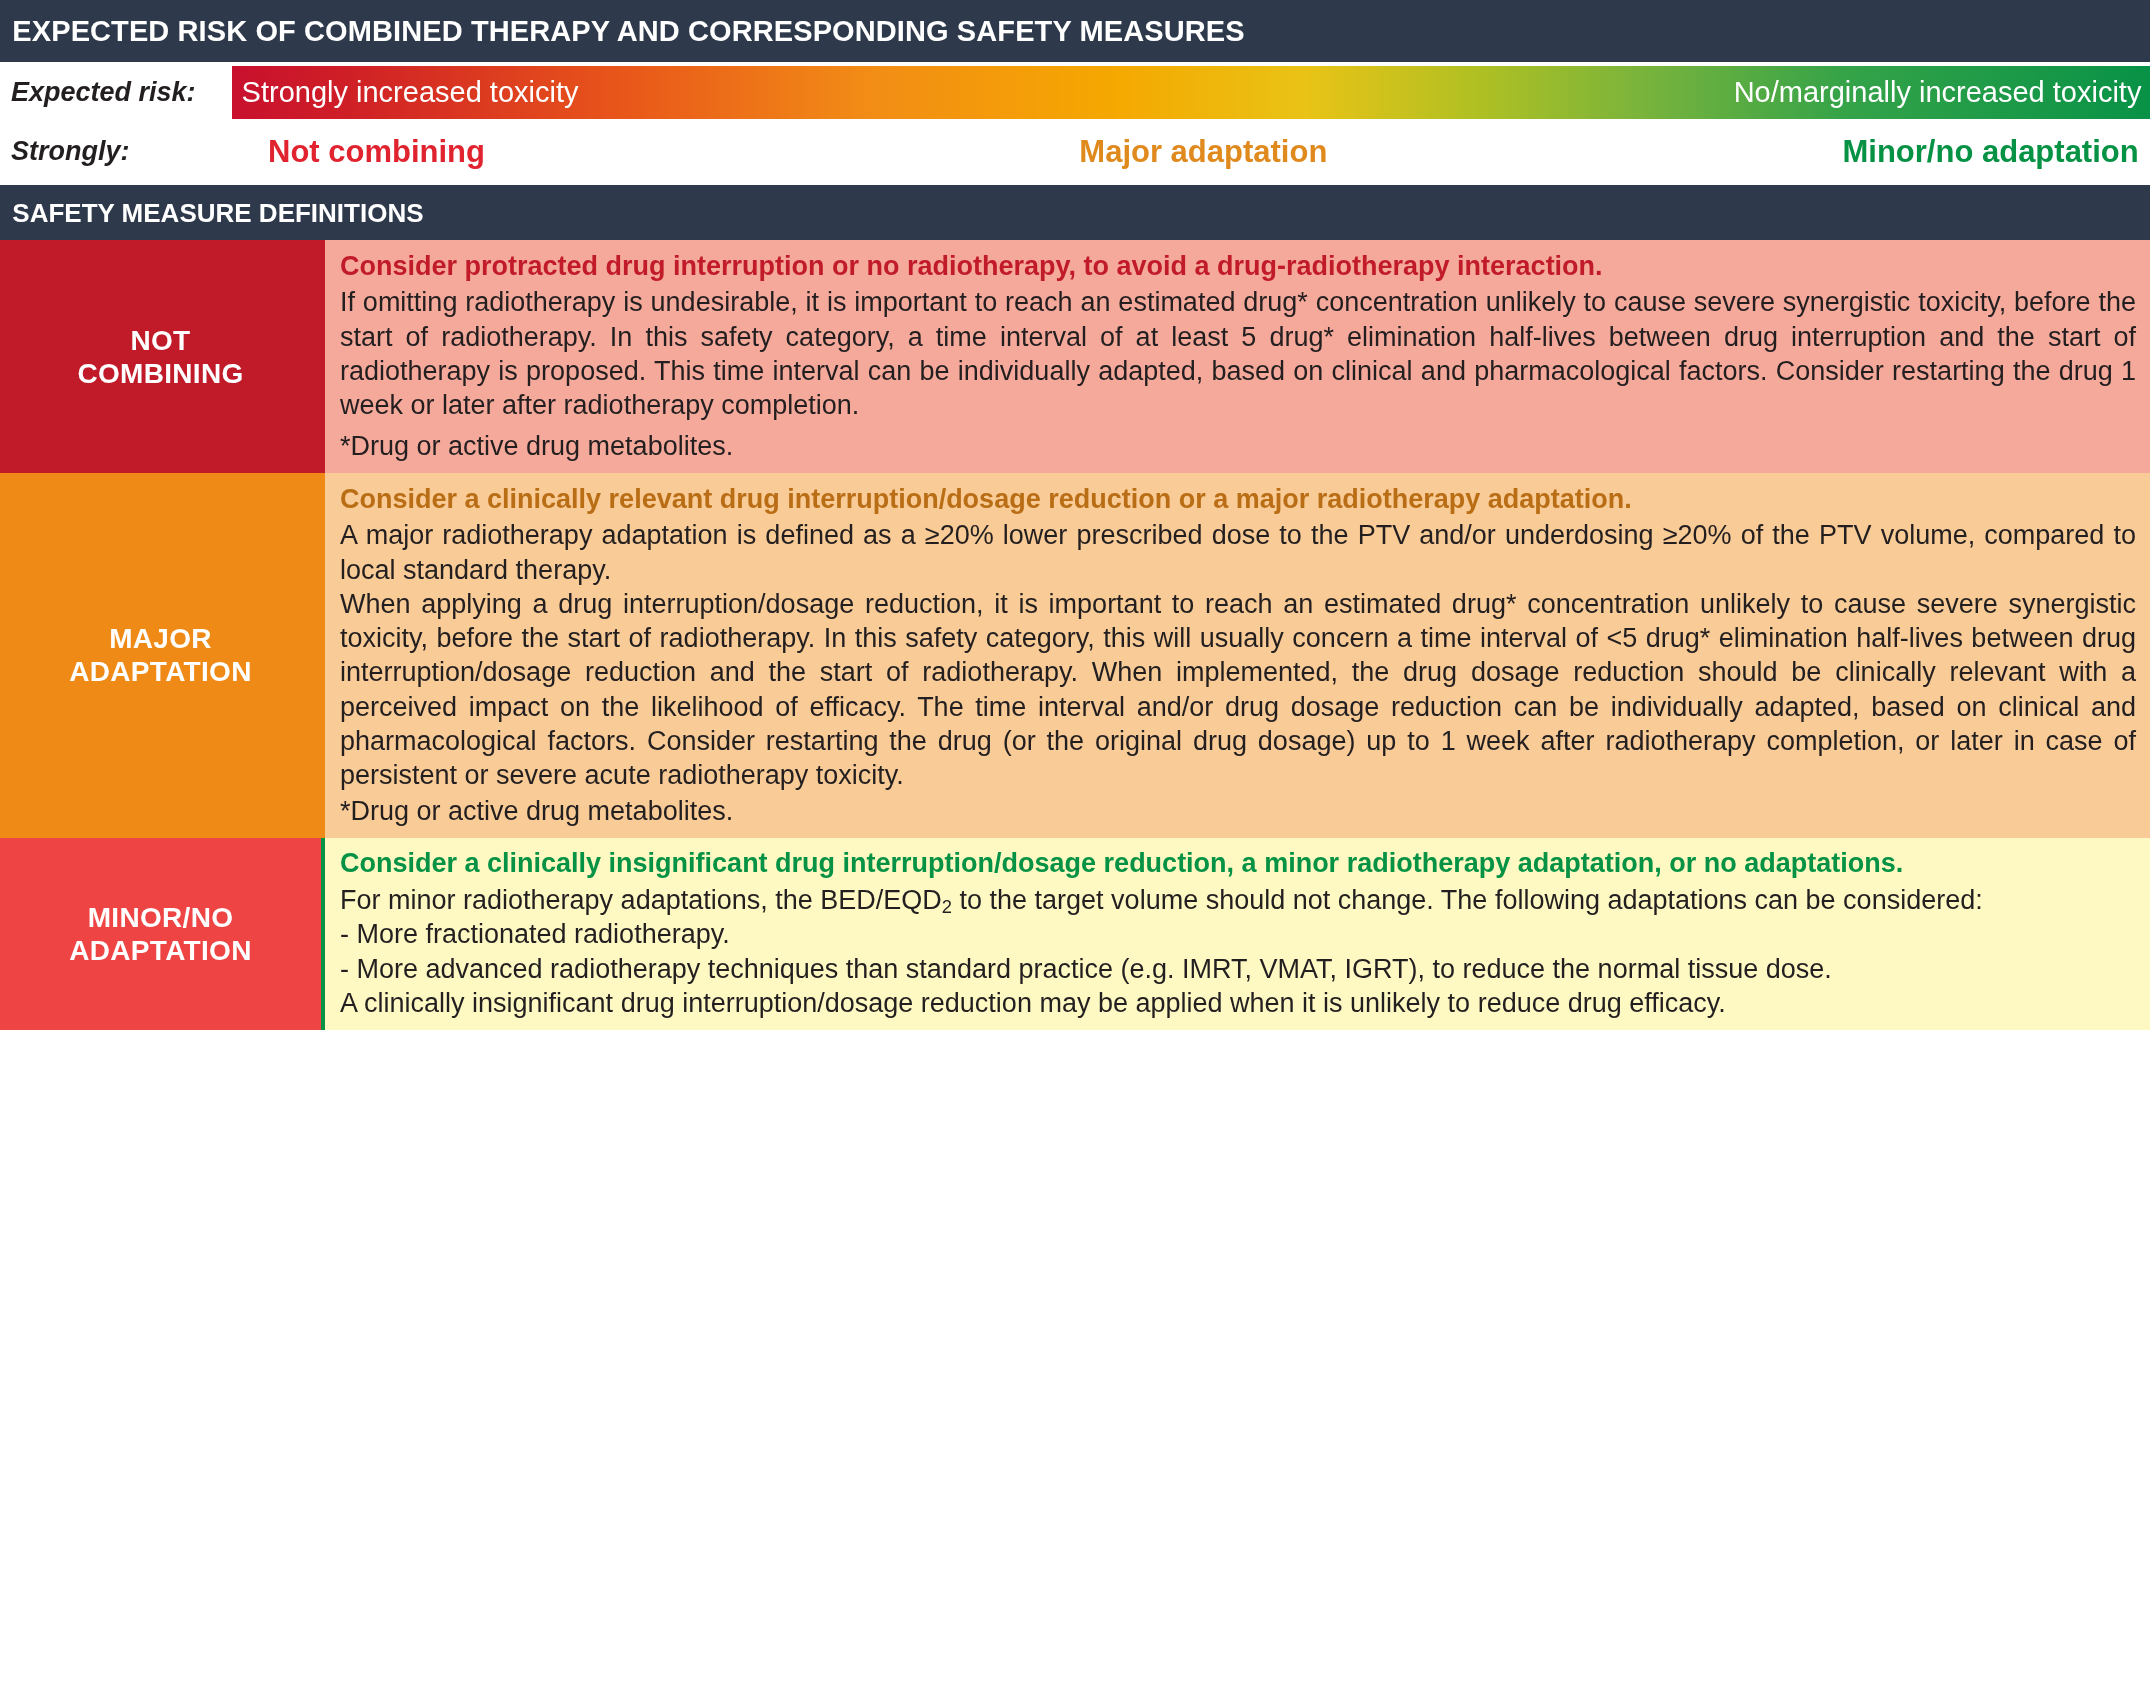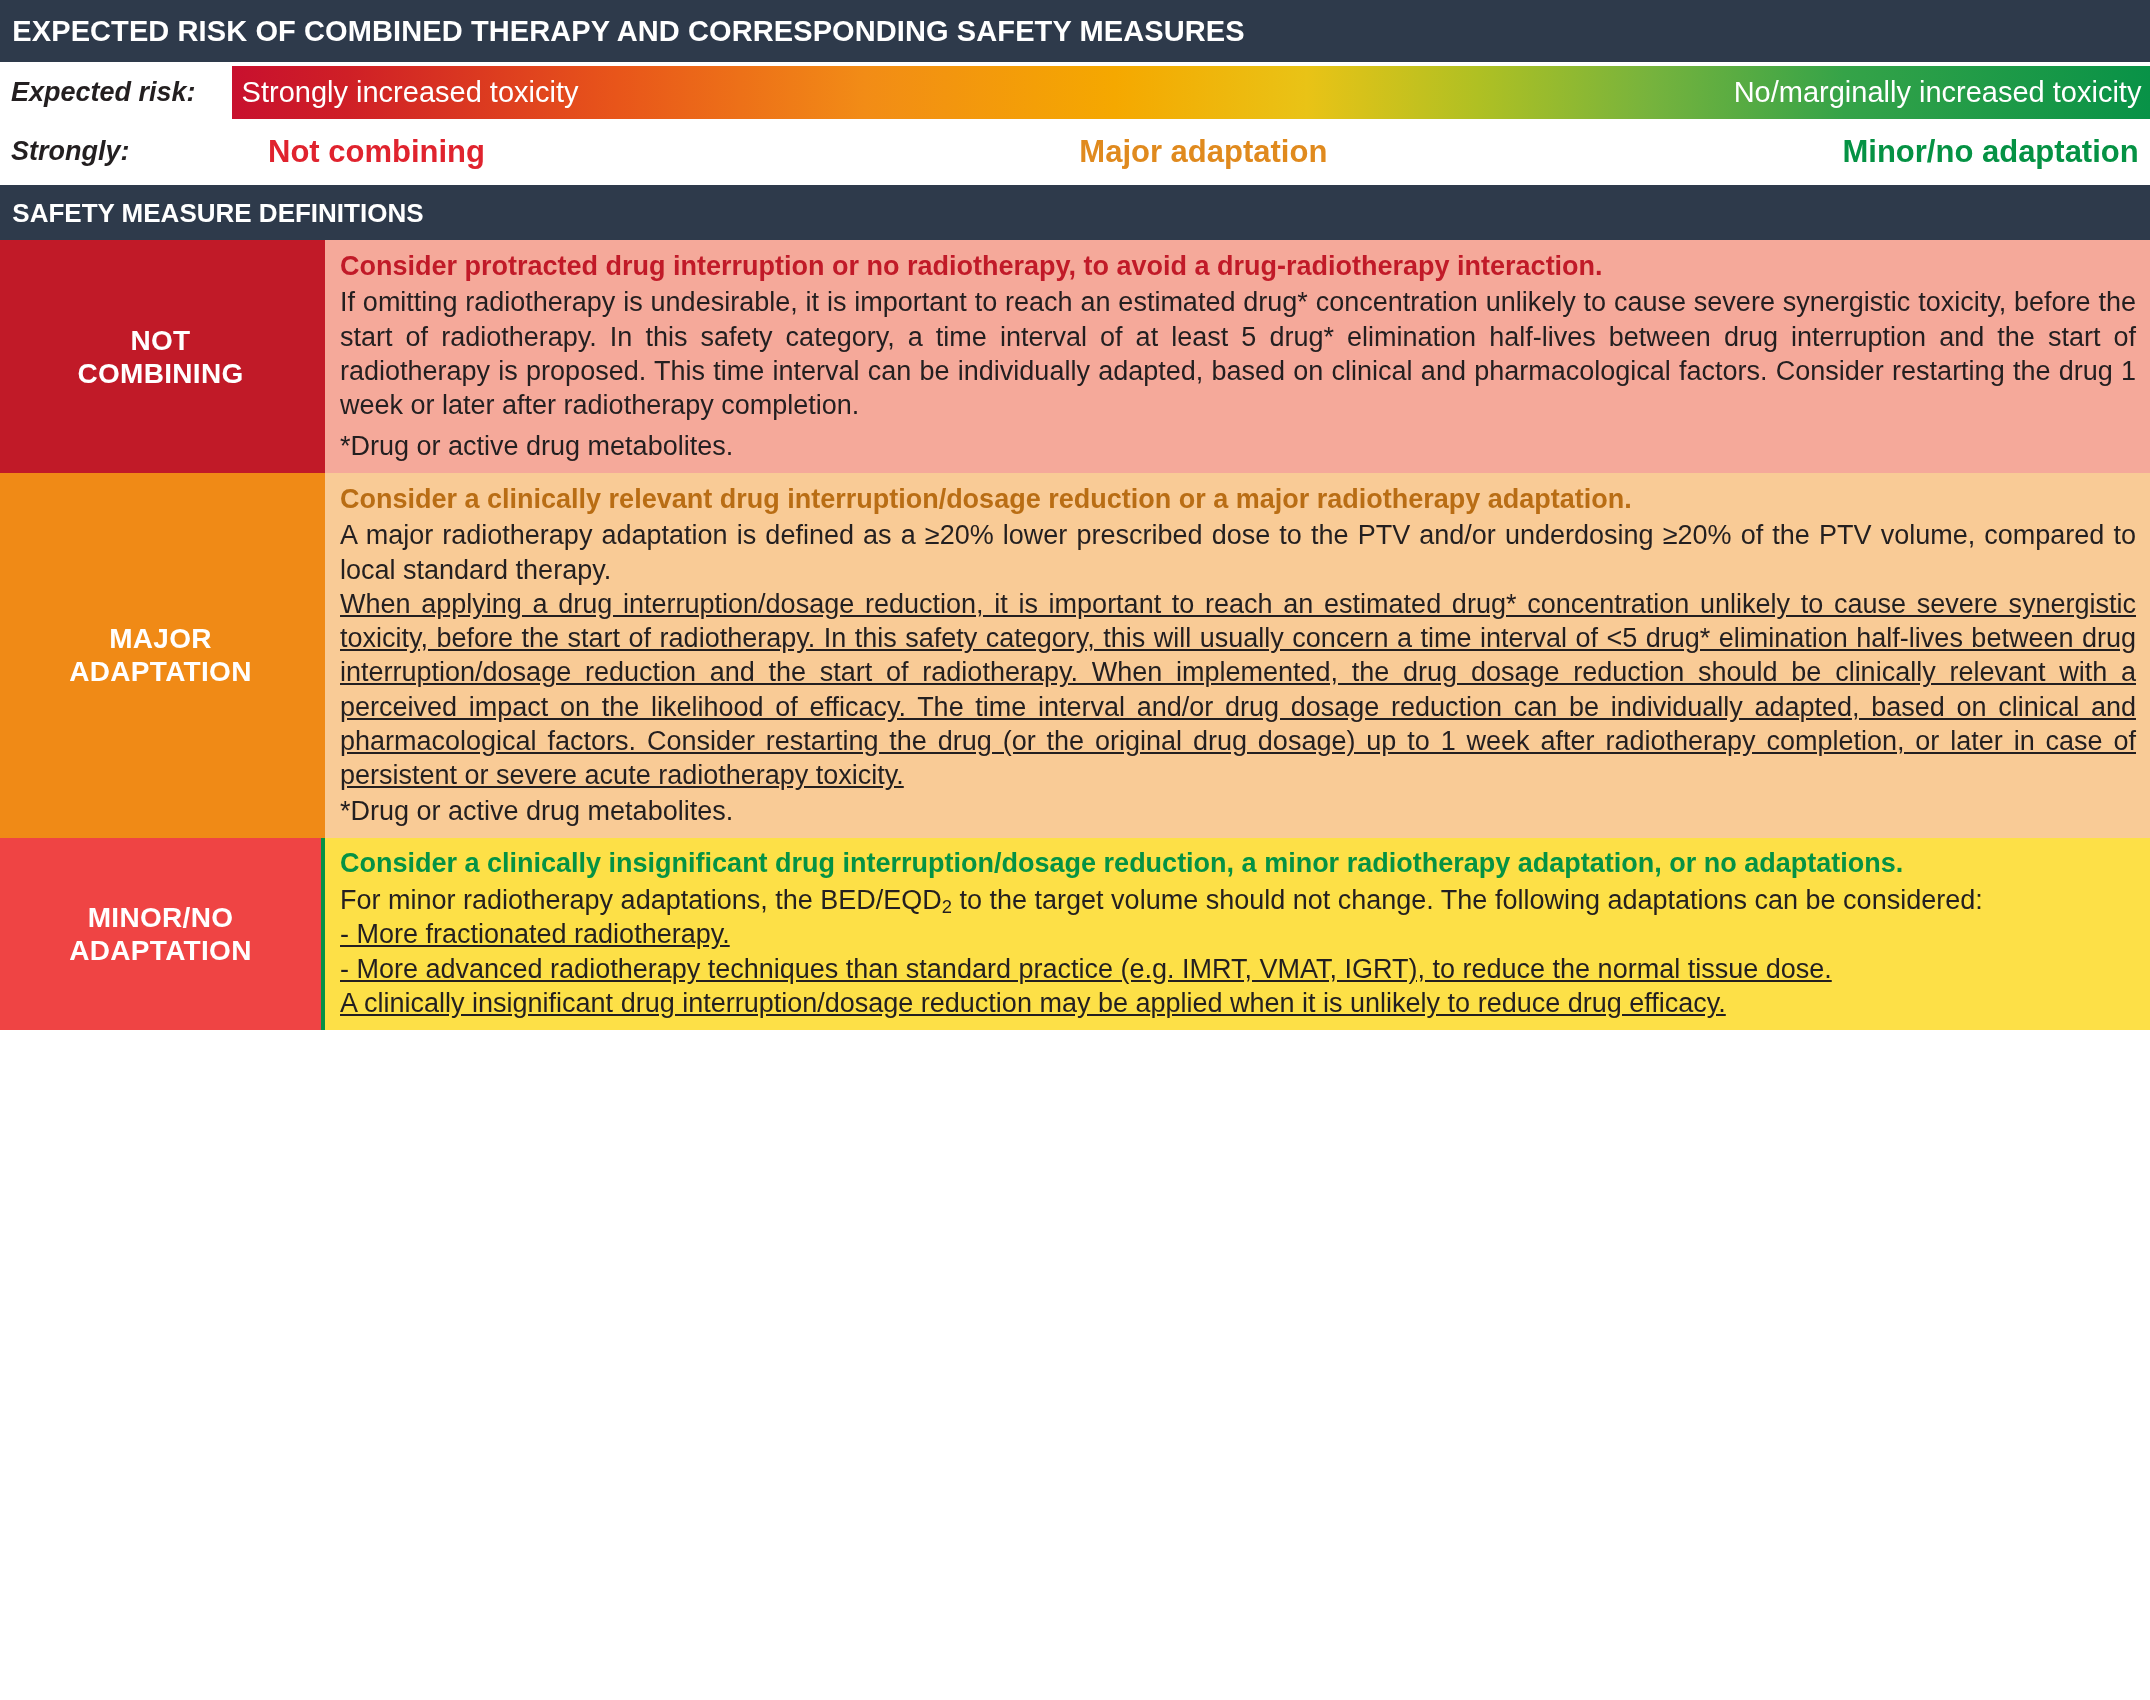--- a/index.html
+++ b/index.html
@@ -171,21 +171,21 @@
     flex: 1 1 auto;
     box-sizing: border-box;
     padding: 9.6px 15px 9.6px 15px;
   }
 
   .defrow.row-red    .defrow-cat  { background: #c11a28; }
   .defrow.row-red    .defrow-body { background: #f5a99a; border-left: 4.1px solid #c11a28; }
   .defrow.row-orange .defrow-cat  { background: #f08a16; }
   .defrow.row-orange .defrow-body { background: #f9cb96; border-left: 4.1px solid #f08a16; }
   .defrow.row-green  .defrow-cat  { background: #ef4444; }
-  .defrow.row-green  .defrow-body { background: #fde047; border-left: 4.1px solid #059244; }
+  .defrow.row-green  .defrow-body { background: #fef9c3; border-left: 4.1px solid #059244; }
 
   .lead {
     font-size: 27px;
     font-weight: bold;
     line-height: 1.22;
     margin: 0 0 2.7px 0;
     text-align: left;
   }
   .row-red    .lead { color: #c11a28; }
   .row-orange .lead { color: #b96d14; }
@@ -194,21 +194,21 @@
   .para {
     font-size: 27px;
     font-weight: normal;
     line-height: 1.27;
     color: #231f20;
     margin: 0;
     text-align: justify;
     text-justify: inter-word;
     hyphens: none;
   }
-  .para + .para { margin-top: 0px; text-decoration: underline; }
+  .para + .para { margin-top: 0px; }
   .para.noj { text-align: left; }
 
   .footnote {
     font-size: 27px;
     line-height: 1.27;
     color: #231f20;
     margin: 6.8px 0 0 0;
     text-align: left;
   }
   .row-orange .footnote { margin-top: 1.4px; }

